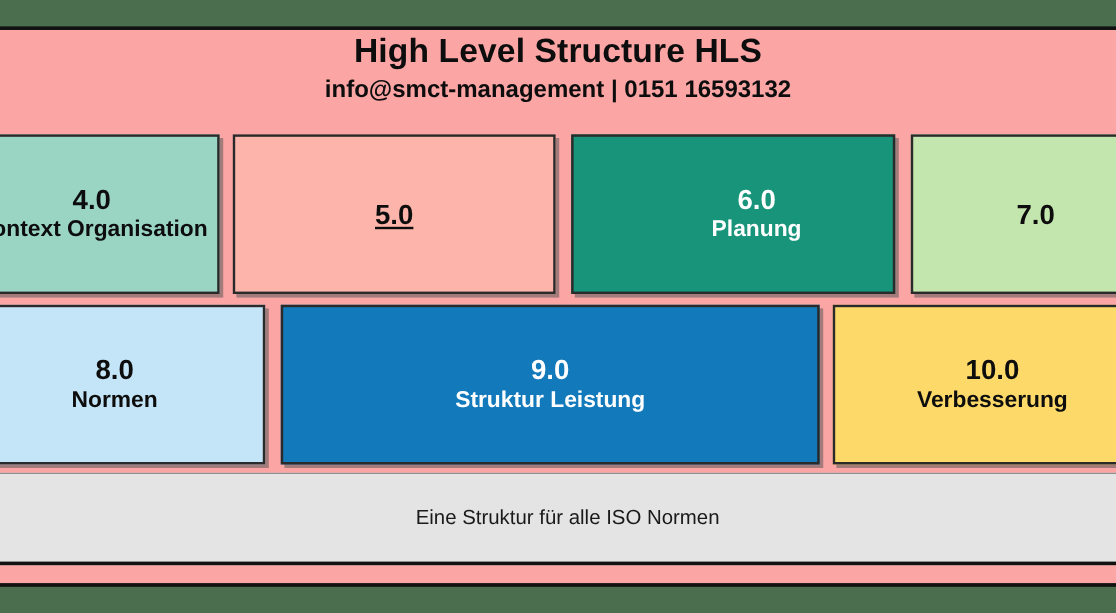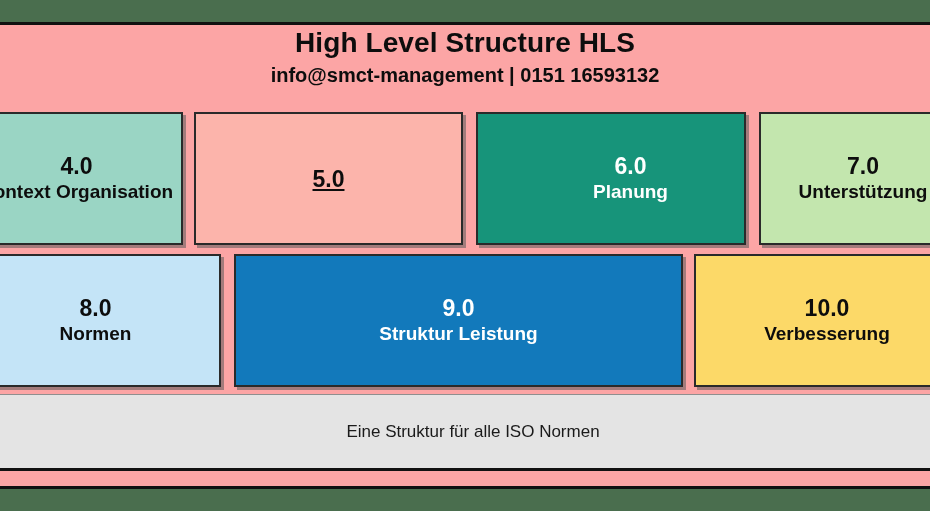--- a/index.html
+++ b/index.html
@@ -150,21 +150,20 @@
     <span class="num">5.0</span>
   </div>
 
   <div class="box r1 b6" style="background: rgb(23, 148, 122); color: rgb(255, 255, 255); padding-left: 39px;">
     <span class="num">6.0</span>
     <span class="lbl">Planung</span>
   </div>
 
   <div class="box r1 b7" style="background: rgb(195, 230, 174); color: rgb(13, 13, 13);">
     <span class="num">7.0</span>
-    <span class="lbl">Unterstützung</span>
   </div>
 
   <div class="box r2 b8" style="background: rgb(196, 228, 247); color: rgb(13, 13, 13);">
     <span class="num">8.0</span>
     <span class="lbl">Normen</span>
   </div>
 
   <div class="box r2 b9" style="background: rgb(18, 121, 187); color: rgb(255, 255, 255);">
     <span class="num">9.0</span>
     <span class="lbl">Struktur Leistung</span>

